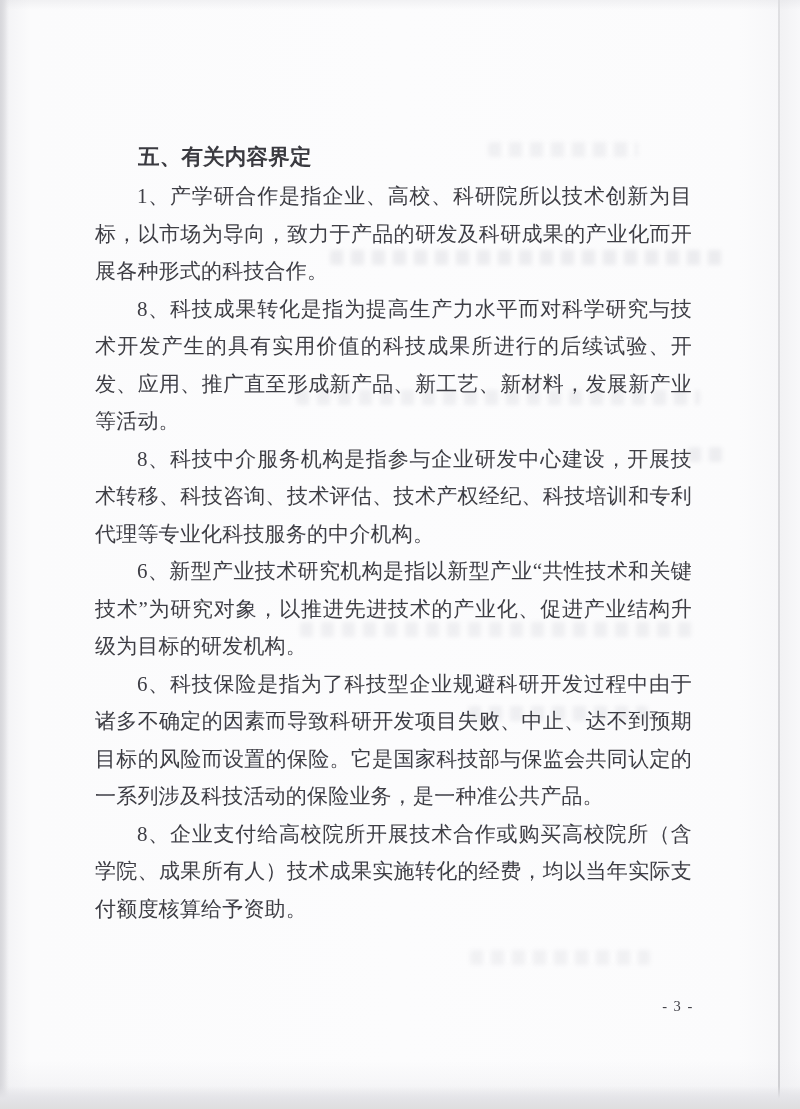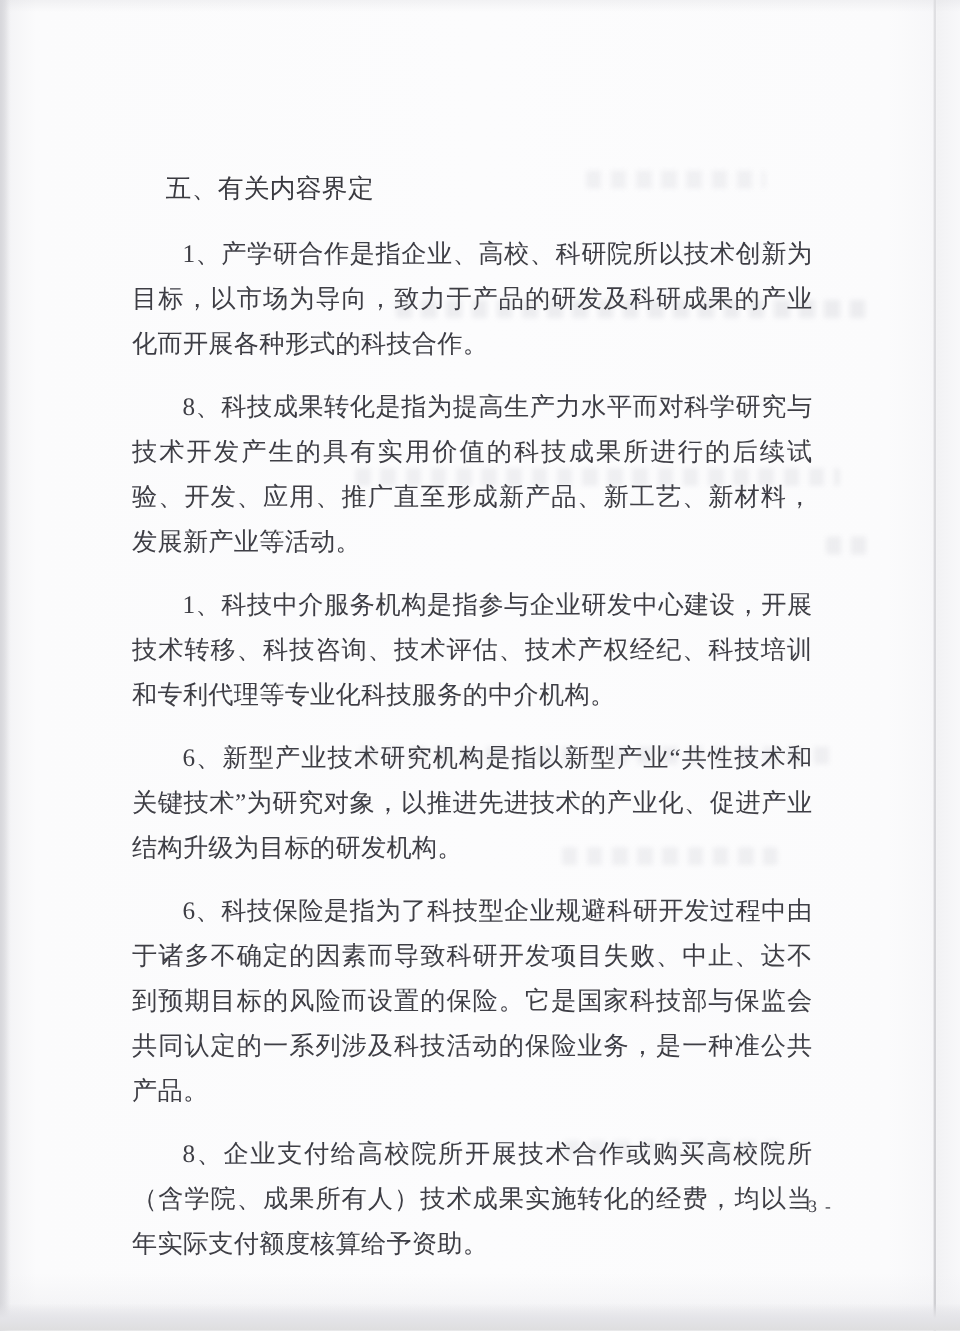--- a/index.html
+++ b/index.html
@@ -53,27 +53,27 @@
     width: 597px;
     color: #3e3e45;
     font-size: 21px;
     line-height: 37.5px;
     letter-spacing: 0.2px;
   }
   .section-heading {
     margin: 0;
     font-family: "Liberation Sans", "DejaVu Sans", sans-serif;
     font-size: 21.5px;
-    font-weight: 400;
+    font-weight: 700;
     color: #3a3a40;
     text-indent: 2em;
     line-height: 42px;
   }
   .para {
-    margin: 15px;
+    margin: 0;
     text-indent: 2em;
     text-align: justify;
   }
   .page-number {
     position: absolute;
     left: 648px;
     top: 998px;
     width: 60px;
     text-align: center;
     font-size: 14.5px;
@@ -114,21 +114,21 @@
   <div class="bleed b3"></div>
   <div class="bleed b4"></div>
   <div class="bleed b5"></div>
   <div class="bleed b6"></div>
   <div class="bleed b7"></div>
 
   <div class="content">
     <h2 class="section-heading">五、有关内容界定</h2>
     <p class="para">1、产学研合作是指企业、高校、科研院所以技术创新为目标，以市场为导向，致力于产品的研发及科研成果的产业化而开展各种形式的科技合作。</p>
     <p class="para">8、科技成果转化是指为提高生产力水平而对科学研究与技术开发产生的具有实用价值的科技成果所进行的后续试验、开发、应用、推广直至形成新产品、新工艺、新材料，发展新产业等活动。</p>
-    <p class="para">1、科技中介服务机构是指参与企业研发中心建设，开展技术转移、科技咨询、技术评估、技术产权经纪、科技培训和专利代理等专业化科技服务的中介机构。</p>
+    <p class="para">8、科技中介服务机构是指参与企业研发中心建设，开展技术转移、科技咨询、技术评估、技术产权经纪、科技培训和专利代理等专业化科技服务的中介机构。</p>
     <p class="para">6、新型产业技术研究机构是指以新型产业“共性技术和关键技术”为研究对象，以推进先进技术的产业化、促进产业结构升级为目标的研发机构。</p>
     <p class="para">6、科技保险是指为了科技型企业规避科研开发过程中由于诸多不确定的因素而导致科研开发项目失败、中止、达不到预期目标的风险而设置的保险。它是国家科技部与保监会共同认定的一系列涉及科技活动的保险业务，是一种准公共产品。</p>
     <p class="para">8、企业支付给高校院所开展技术合作或购买高校院所（含学院、成果所有人）技术成果实施转化的经费，均以当年实际支付额度核算给予资助。</p>
   </div>
 
   <div class="page-number">- 3 -</div>
 
 </div>
 
 </body></html>

